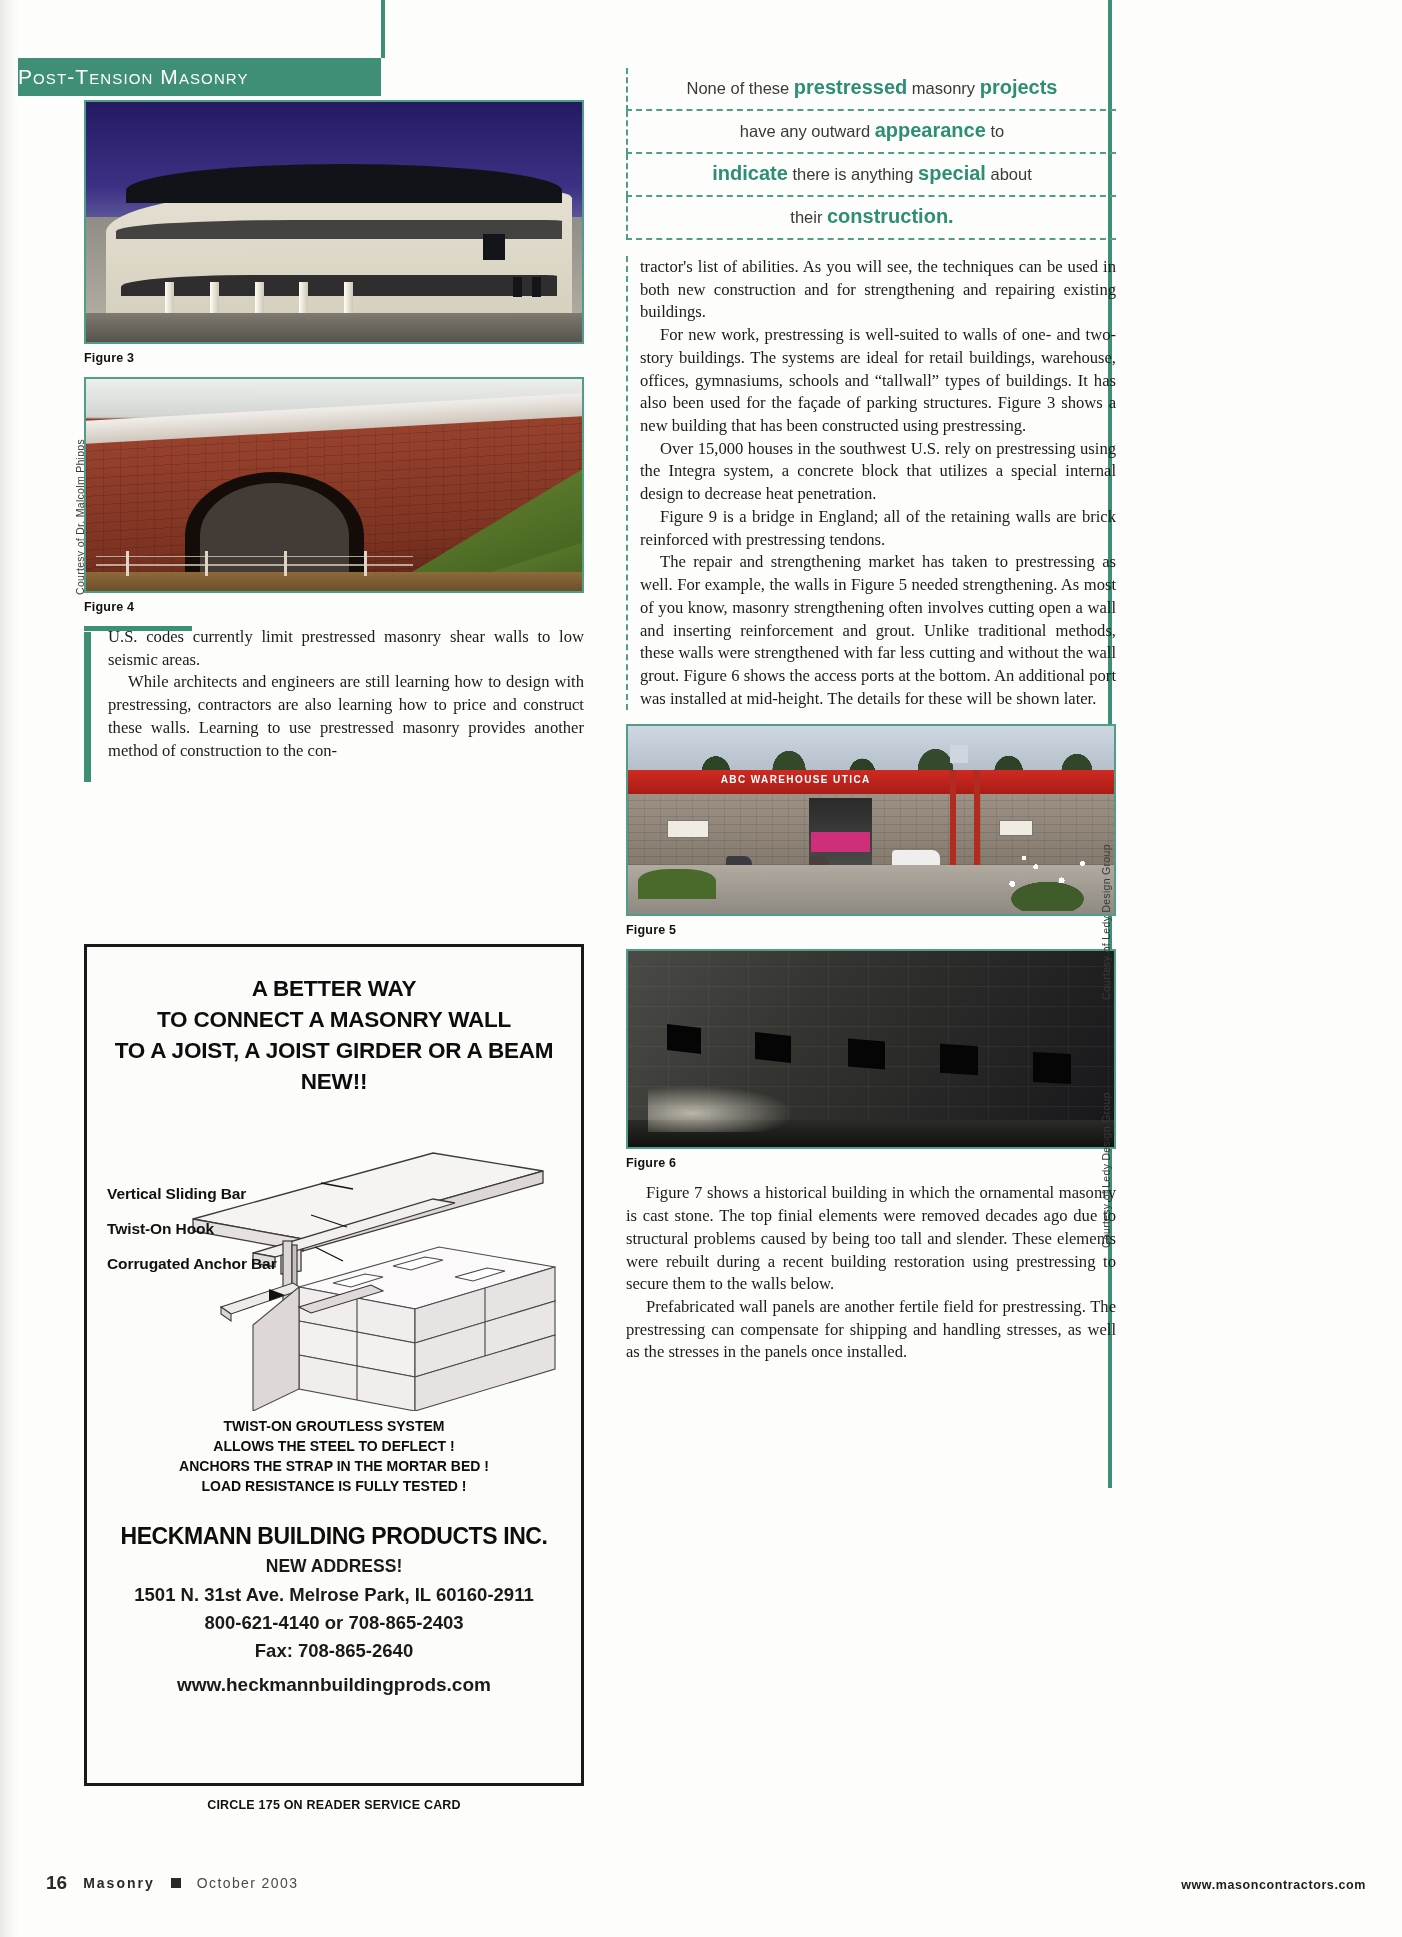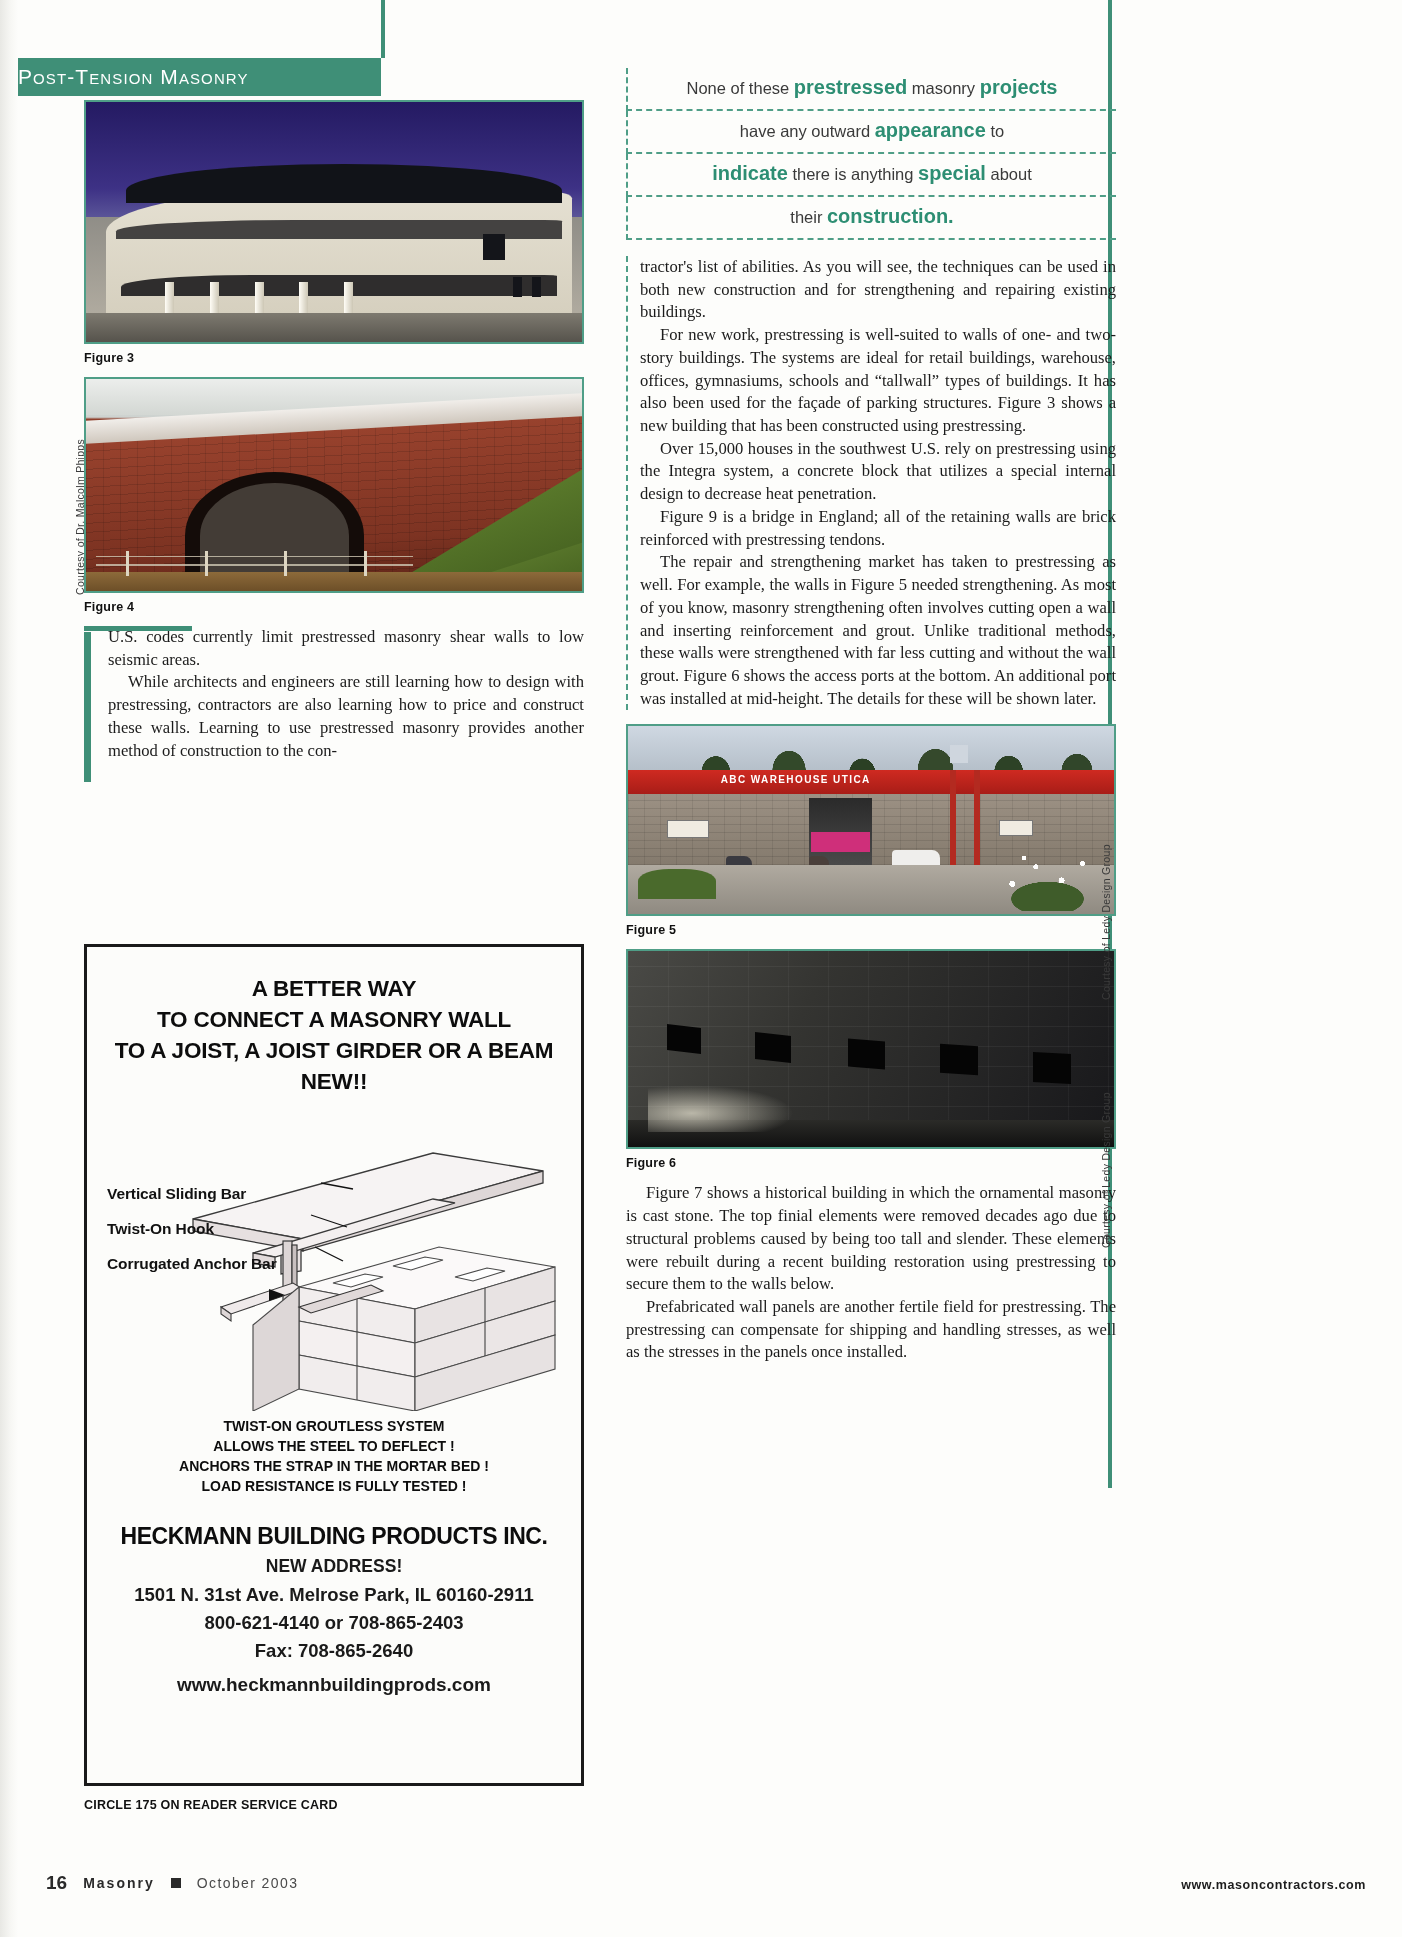--- a/index.html
+++ b/index.html
@@ -217,20 +217,21 @@
   .ad-bullets { font-weight: bold; font-size: 14px; line-height: 1.42; color:#0d0d0d; margin-top: 6px; }
   .ad-company { font-weight: bold; font-size: 23px; margin-top: 26px; color:#0d0d0d; letter-spacing:-.4px;}
   .ad-newaddr { font-weight: bold; font-size: 17.5px; margin-top: 6px; }
   .ad-addr { font-weight: bold; font-size: 18.5px; margin-top: 7px; }
   .ad-phone { font-weight: bold; font-size: 18.5px; margin-top: 6px; }
   .ad-fax { font-weight: bold; font-size: 18.5px; margin-top: 6px; }
   .ad-web { font-weight: bold; font-size: 19px; margin-top: 12px; }
 
   .circle-line {
     position: absolute; left: 84px; top: 1798px; width: 500px;
+    text-align: center;
     font-family: "Liberation Sans", sans-serif;
     font-weight: bold; font-size: 12.5px; letter-spacing: .2px; color:#111;
   }
 
   
   .footer-left {
     position: absolute; left: 46px; top: 1872px;
     font-family: "Liberation Sans", sans-serif;
     display: flex; align-items: center; gap: 16px;
   }

